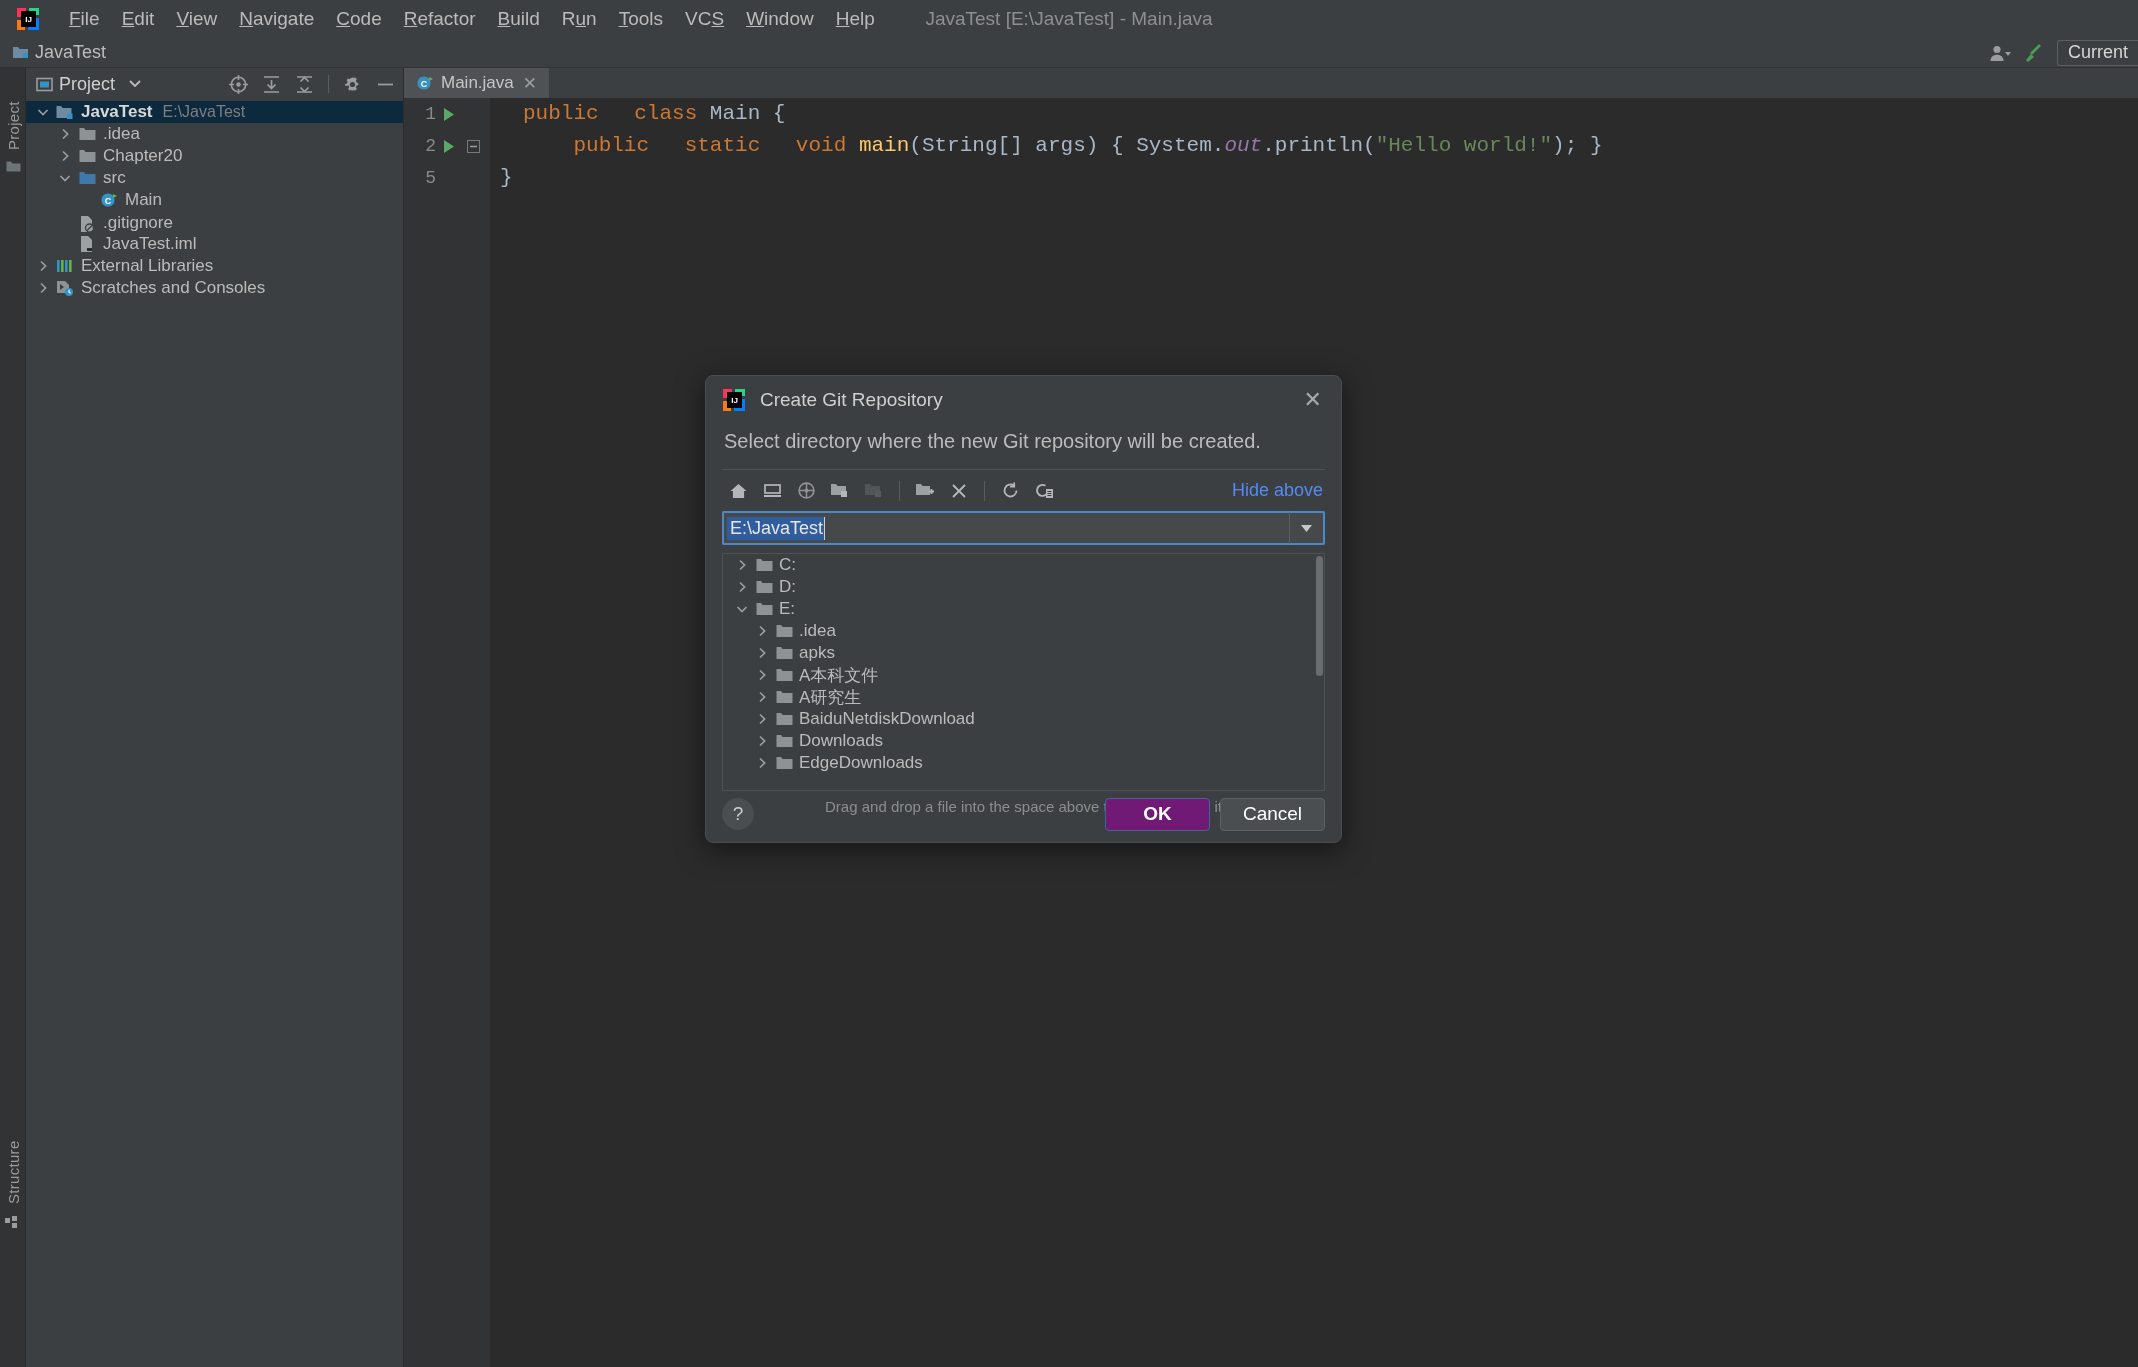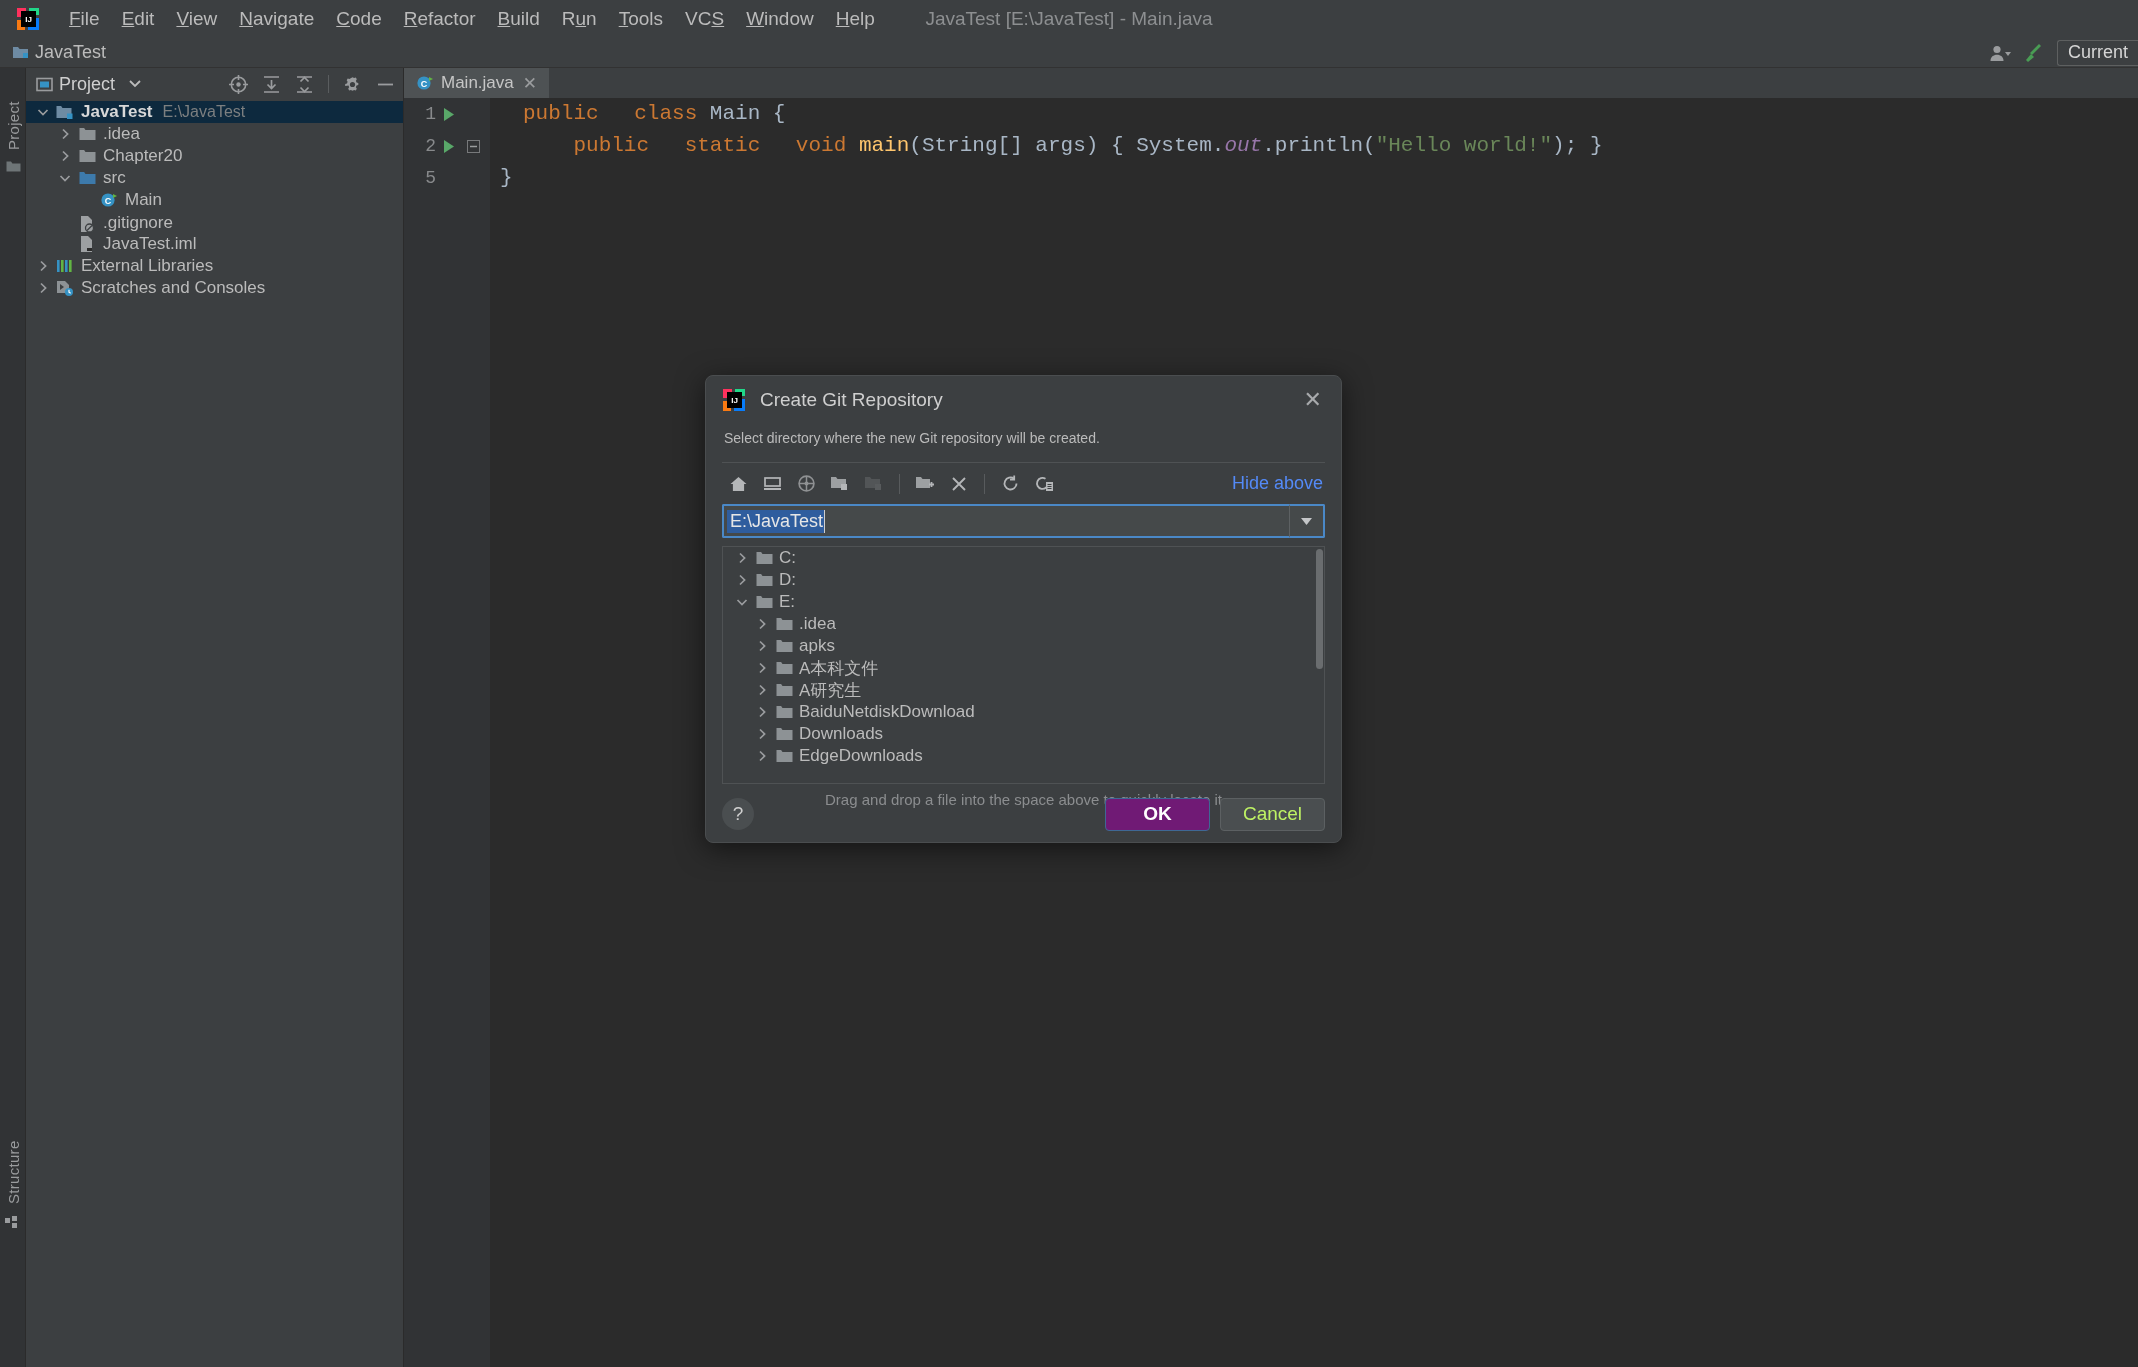--- a/index.html
+++ b/index.html
@@ -138,21 +138,21 @@
     border:1px solid #4a4d4f;
     overflow:hidden;
   }
   #dlg-title {
     height:48px; display:flex;align-items:center; padding:0 14px 0 16px;
     gap:14px;
   }
   #dlg-title .ij { width:24px;height:24px;position:relative;flex:none; }
   #dlg-title .t { font-size:19px; color:#cfcfcf; flex:1; }
   #dlg-close { font-size:22px;color:#a8aaac;cursor:pointer;line-height:1;padding:2px 5px; }
-  #dlg-sub { padding:6px 18px 0 18px; font-size:14px; color:#bbbbbb; }
+  #dlg-sub { padding:6px 18px 0 18px; font-size:20px; color:#bbbbbb; }
   #dlg-toolbar {
     margin:16px 16px 0 16px; border-top:1px solid #4f5254;
     height:42px; display:flex; align-items:center; gap:2px;
     position:relative;
   }
   .dt-ic { width:32px;height:30px;display:flex;align-items:center;justify-content:center;cursor:pointer; }
   .dt-sep { width:1px;height:20px;background:#585b5d;margin:0 7px; }
   #hide-path { position:absolute;right:2px;font-size:18px;color:#548af7;cursor:pointer; }
   #path-row { margin:0 16px; display:flex; height:34px; }
   #path-field {
@@ -189,21 +189,21 @@
     color:#cfcfcf;font-size:19px;display:flex;align-items:center;justify-content:center;
     cursor:pointer;
   }
   #dlg-btns .gap { flex:1; }
   .dbtn {
     height:33px;min-width:105px;border-radius:4px;font-size:19px;
     display:flex;align-items:center;justify-content:center;cursor:pointer;
     margin-left:10px;
   }
   #ok-btn { background:#701a75; color:#ffffff; font-weight:bold; border:1px solid #3f6894;}
-  #cancel-btn { background:#4a4e50; color:#bef264; border:1px solid #5c6062; }
+  #cancel-btn { background:#4a4e50; color:#ffffff; border:1px solid #5c6062; }
 
   svg { display:block; }
 </style>
 </head>
 <body>
 
 <div id="menubar">
   <div id="ij-logo">
     <svg width="24" height="24" viewBox="0 0 24 24">
       <rect x="1" y="1" width="9" height="9" fill="#fe315d"></rect>

